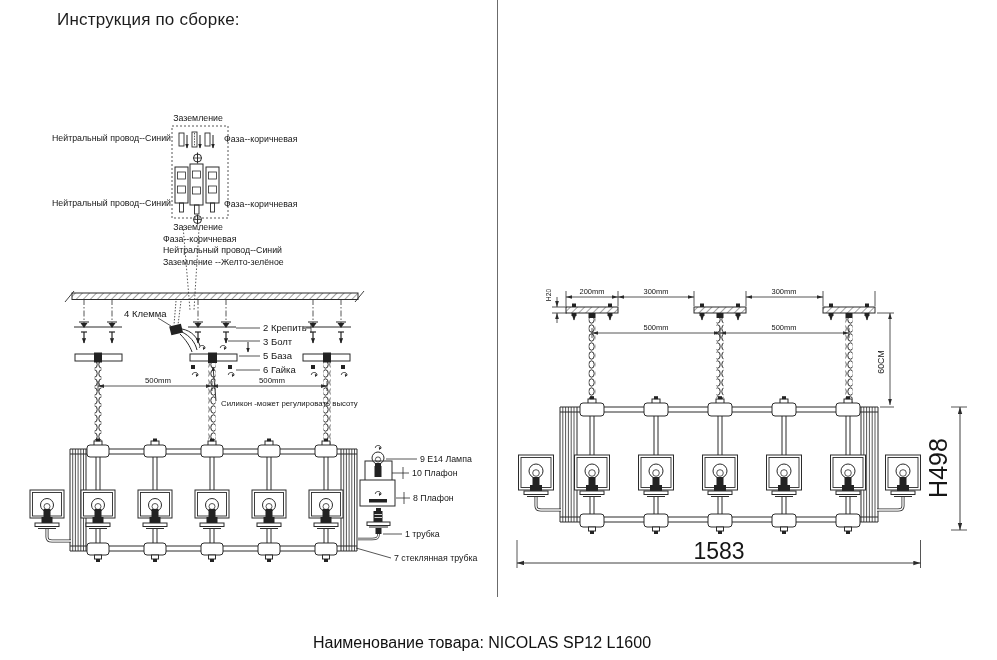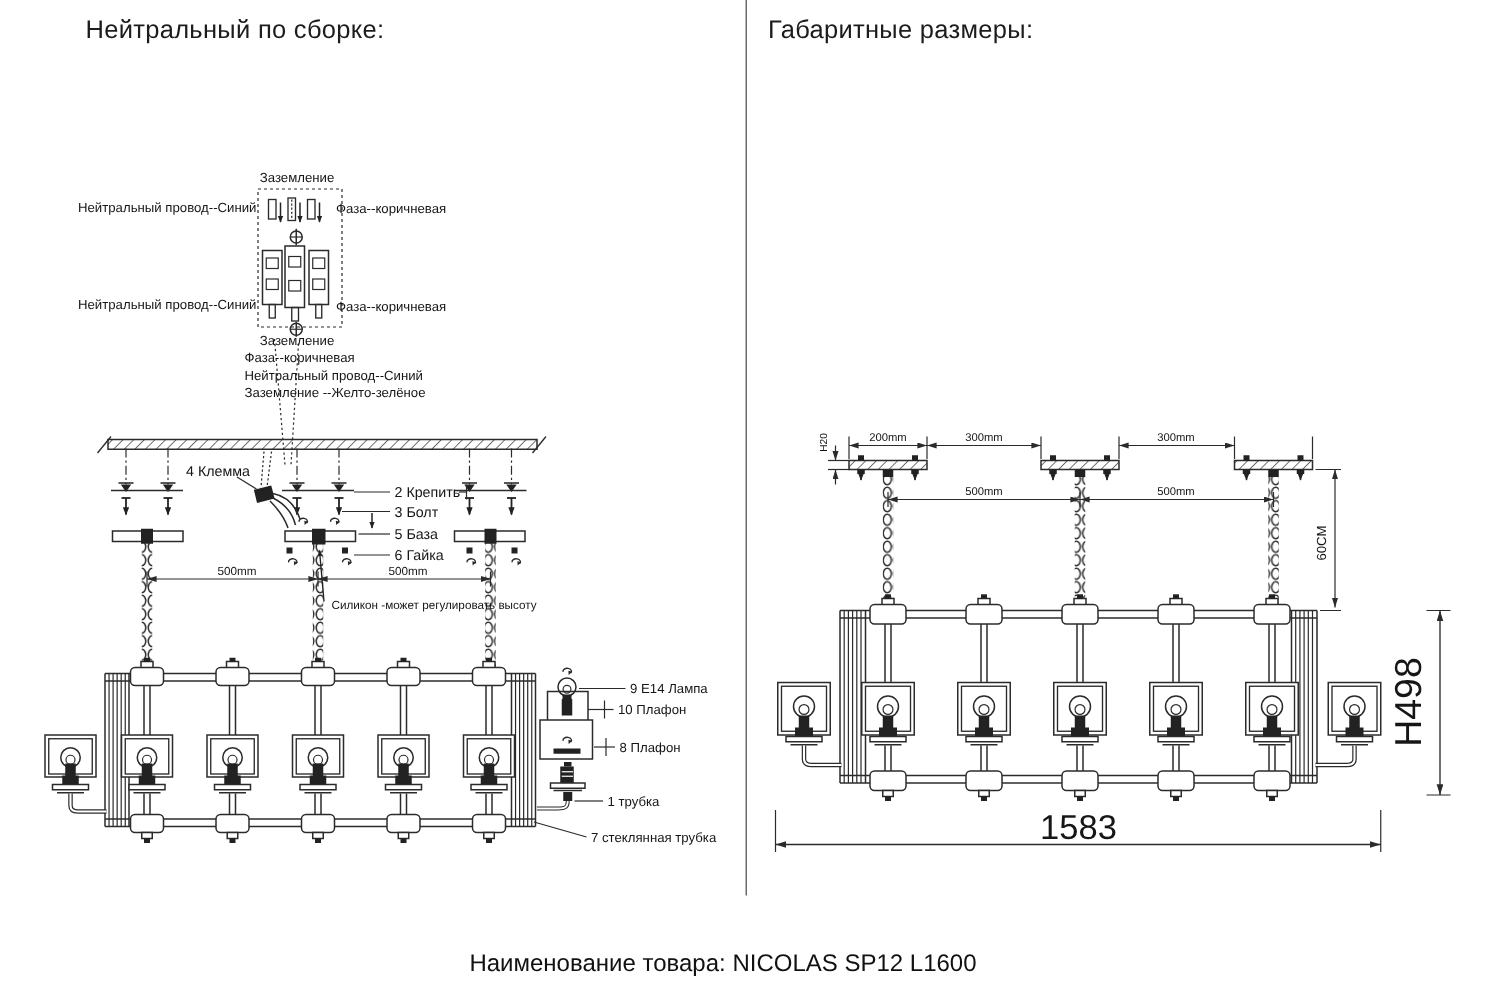--- a/index.html
+++ b/index.html
@@ -13,22 +13,21 @@
                 font-size:16px;color:#111;}
   #watermark{position:absolute;left:786px;top:598px;font-size:30px;color:#c9c9c9;white-space:nowrap;}
   svg{position:absolute;left:0;top:0;}
   text{font-family:"Liberation Sans","DejaVu Sans",sans-serif;fill:#161616;}
 </style>
 </head>
 <body>
 
 <div id="stage">
 
-  <div class="panel-title" id="title-left">Нейтральный по сборке:</div>
-  <div class="panel-title" id="title-right">Габаритные размеры:</div>
+  <div class="panel-title" id="title-left">Инструкция по сборке:</div>
   <div id="divider"></div>
 
   <svg width="997" height="660" viewBox="0 0 997 660">
     <defs>
       <pattern id="hatch" width="5" height="5" patternUnits="userSpaceOnUse" patternTransform="rotate(45)">
         <line x1="0" y1="0" x2="0" y2="5" stroke="#2b2b2b" stroke-width="0.9"></line>
       </pattern>
       <pattern id="chainpat" width="7" height="9" patternUnits="userSpaceOnUse">
         <ellipse cx="3.5" cy="4.5" rx="2.7" ry="3.7" fill="none" stroke="#2b2b2b" stroke-width="1"></ellipse>
       </pattern>

